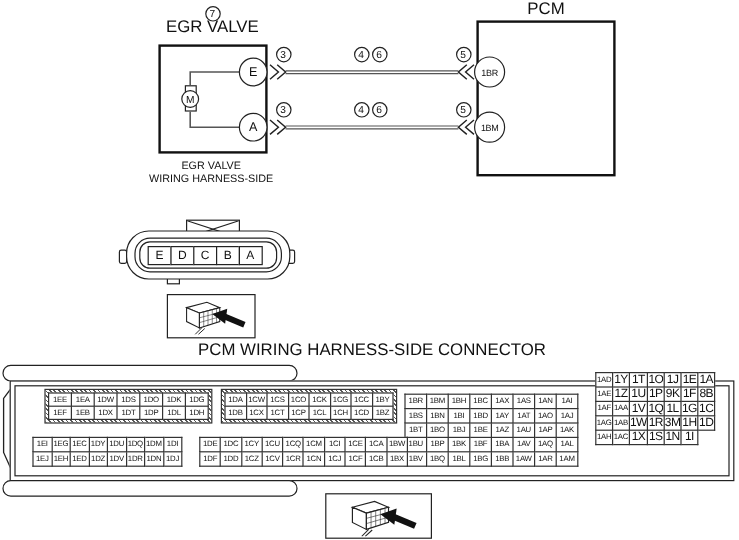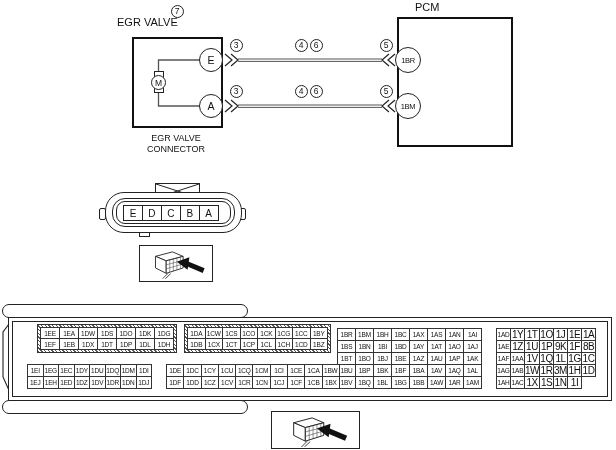--- a/index.html
+++ b/index.html
@@ -15,21 +15,21 @@
   .abs { position: absolute; }
   svg.overlay { position:absolute; left:0; top:0; }
   .circle {
     border: 1.2px solid #222; border-radius: 50%; background: #fff;
     display: flex; align-items: center; justify-content: center;
   }
   .ref { width: 13px; height: 13px; font-size: 8.5px; }
   .term { width: 24px; height: 24px; font-size: 10.5px; }
   .pcmterm { width: 26px; height: 26px; font-size: 7.5px; letter-spacing:-0.3px; }
   .box { border: 2px solid #111; background: transparent; }
-  .lbl { font-size: 11px; line-height: 10.5px; white-space: nowrap; }
+  .lbl { font-size: 14px; text-align: center; line-height: 10.5px; white-space: nowrap; }
   .lblblock { font-size: 9px; text-align: center; line-height: 10.5px; }
   
   .shell { border: 1.4px solid #222; background: #fff; }
   .pinrow { display: flex; }
   .pincell {
     width: 20px; height: 16px; border: 1.1px solid #222; background:#fff;
     display:flex; align-items:center; justify-content:center; font-size:10px;
   }
   .pincell + .pincell { margin-left: -1.1px; }
   .latch { border: 1.1px solid #222; background:#fff; border-radius: 2px; }
@@ -114,21 +114,21 @@
   <div class="abs circle ref" style="left:379.5px;top:38.5px">5</div>
   <div class="abs circle ref" style="left:379.5px;top:84.5px">5</div>
 
   <div class="abs lbl" style="left:415px;top:2px;width:80px">PCM</div>
   <div class="abs box" style="left:397px;top:17px;width:116px;height:130px"></div>
   <div class="abs circle pcmterm" style="left:395px;top:47px">1BR</div>
   <div class="abs circle pcmterm" style="left:395px;top:93px">1BM</div>
 
   <div class="abs lblblock" style="left:96px;top:133px;width:160px">
     <div>EGR VALVE</div>
-    <div>CONNECTOR</div>
+    <div>WIRING HARNESS-SIDE</div>
   </div>
 
   <div class="abs" style="left:155px;top:183px;width:45px;height:16px;border:1.2px solid #222;background:#fff">
     <svg width="43" height="14" viewBox="0 0 43 14">
       <line x1="0" y1="0" x2="43" y2="14" stroke="#222" stroke-width="1"></line>
       <line x1="43" y1="0" x2="0" y2="14" stroke="#222" stroke-width="1"></line>
     </svg>
   </div>
 
   <div class="abs latch" style="left:99px;top:208px;width:7px;height:12px"></div>
@@ -162,20 +162,21 @@
         <path d="M28,28 L22,34"></path>
           <path d="M31,28.5 L25,34"></path>
       </g>
       <g>
         <polygon points="38,15 52,10 50,24" fill="#111"></polygon>
         <line x1="49" y1="17" x2="68" y2="25" stroke="#111" stroke-width="5.5"></line>
       </g>
     </svg>
   </div>
 
+  <div class="abs lbl" style="left:160px;top:286px;width:300px">PCM WIRING HARNESS-SIDE CONNECTOR</div>
 
   <div class="abs bar" style="left:2px;top:304px;width:246px;height:14px"></div>
   <div class="abs bodyOuter" style="left:8px;top:317px;width:604px;height:84px"></div>
   <div class="abs bodyInner" style="left:12px;top:321px;width:596px;height:76px"></div>
   <div class="abs bar" style="left:2px;top:400px;width:246px;height:14px"></div>
 
   <div class="abs hatch" style="left:37px;top:324px">
       <table class="pins g1">
         <tbody>
           <tr>
@@ -274,21 +275,21 @@
             <td>1BL</td>
             <td>1BG</td>
             <td>1BB</td>
             <td>1AW</td>
             <td>1AR</td>
             <td>1AM</td>
           </tr>
         </tbody>
       </table>
     </div>
-  <div class="abs" style="left:496px;top:328px">
+  <div class="abs" style="left:496px;top:310px">
       <table class="pins g4">
         <tbody>
           <tr>
             <td>1AD</td>
             <td class="big">1Y</td>
             <td class="big">1T</td>
             <td class="big">1O</td>
             <td class="big">1J</td>
             <td class="big">1E</td>
             <td class="big">1A</td>

